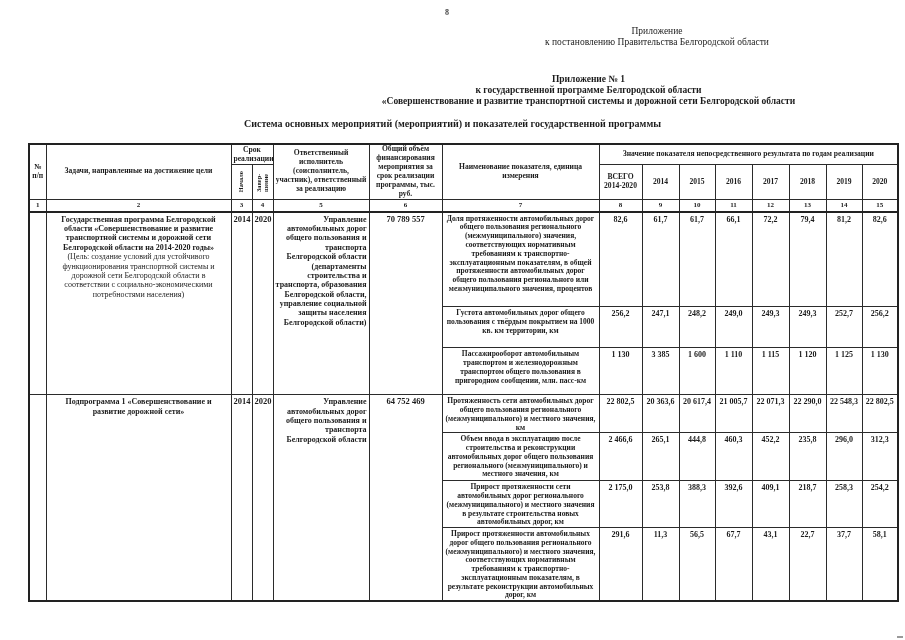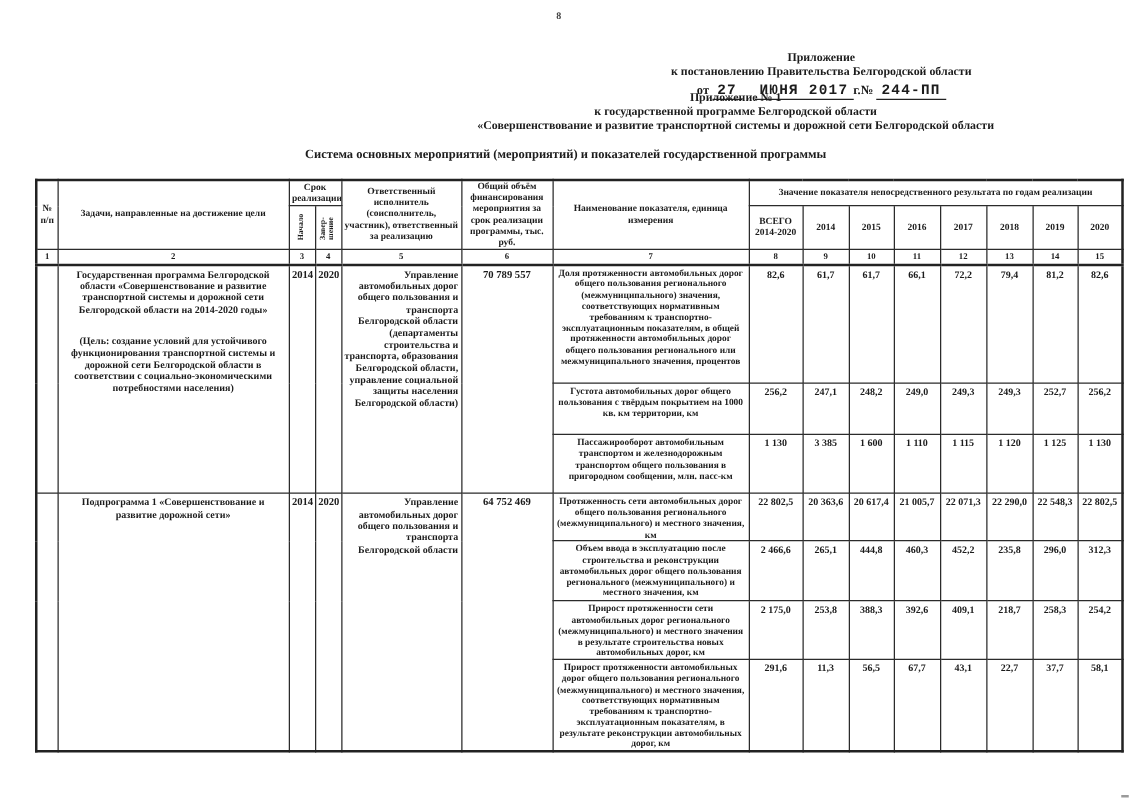--- a/index.html
+++ b/index.html
@@ -9,22 +9,22 @@
     font-family: "Liberation Serif", serif;
     color: #1c1c1c;
     position: relative;
     overflow: hidden;
   }
   .pagenum {
     position: absolute; top: 8px; left: 445px;
     font-size: 8px; color: #444; font-weight: bold;
   }
   .hdr1 {
-    position: absolute; top: 42px; left: 410px; width: 494px;
-    text-align: center; font-weight: bold; font-size: 9.5px; line-height: 11px;
+    position: absolute; top: 26px; left: 410px; width: 494px;
+    text-align: center; font-weight: normal; font-size: 9.5px; line-height: 11px;
   }
   .dateline { margin-top: 3px; font-size: 10px; }
   .tw {
     font-family: "Liberation Mono", monospace;
     font-size: 11.5px; letter-spacing: 1px;
     border-bottom: 1px solid #222;
     padding: 0 4px;
   }
   .tw.gapped { margin-left: 10px; }
   .hdr2 {
@@ -66,35 +66,34 @@
     font-size: 7.5px; line-height: 1.17;
     vertical-align: top; text-align: center;
     font-weight: bold;
   }
   tbody td.val { font-size: 8px; padding-top: 2px; white-space: nowrap; }
   tbody td.year { font-size: 8.5px; padding-top: 2px; }
   tbody td.funding { font-size: 8.5px; padding-top: 2px; }
   tbody td.task { font-size: 8px; padding-top: 2px; }
   tbody td.executor { font-size: 8px; padding-top: 2px; text-align: right; }
   tbody td.indname { padding-top: 2px; }
-  .task-goal { font-weight: bold; margin-top: 16px; }
+  .task-goal { font-weight: normal; margin-top: 0; }
   .corner-mark {
     position: absolute; left: 897px; top: 636px;
     width: 6px; height: 2px; background: #9a9a9a;
   }
 </style>
 </head>
 <body>
 
 <div class="pagenum">8</div>
 
 <div class="hdr1">
   <div>Приложение</div>
   <div>к постановлению Правительства Белгородской области</div>
-  <div class="dateline"><span>от</span> <span class="tw">27</span><span class="tw gapped">ИЮНЯ 2017</span><span>г.№</span> <span class="tw">244-ПП</span></div>
 </div>
 
 <div class="hdr2">
   <div>Приложение № 1</div>
   <div>к государственной программе Белгородской области</div>
   <div>«Совершенствование и развитие транспортной системы и дорожной сети  Белгородской области</div>
 </div>
 
 <div class="doc-title">Система основных мероприятий (мероприятий) и показателей государственной программы</div>
 

